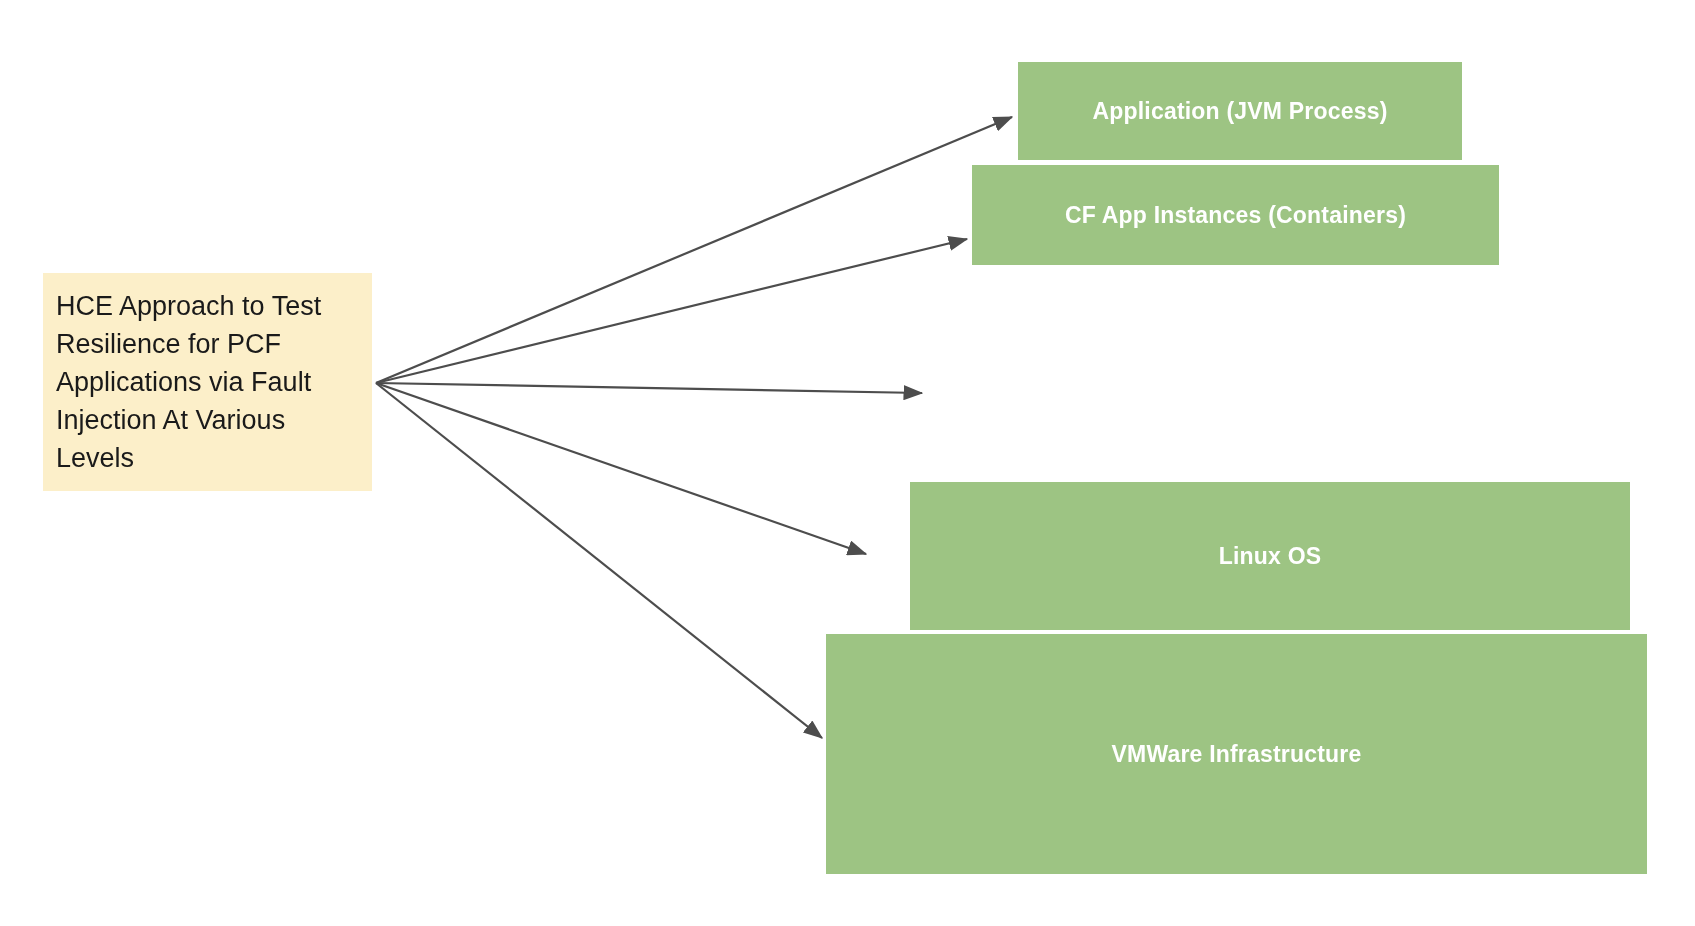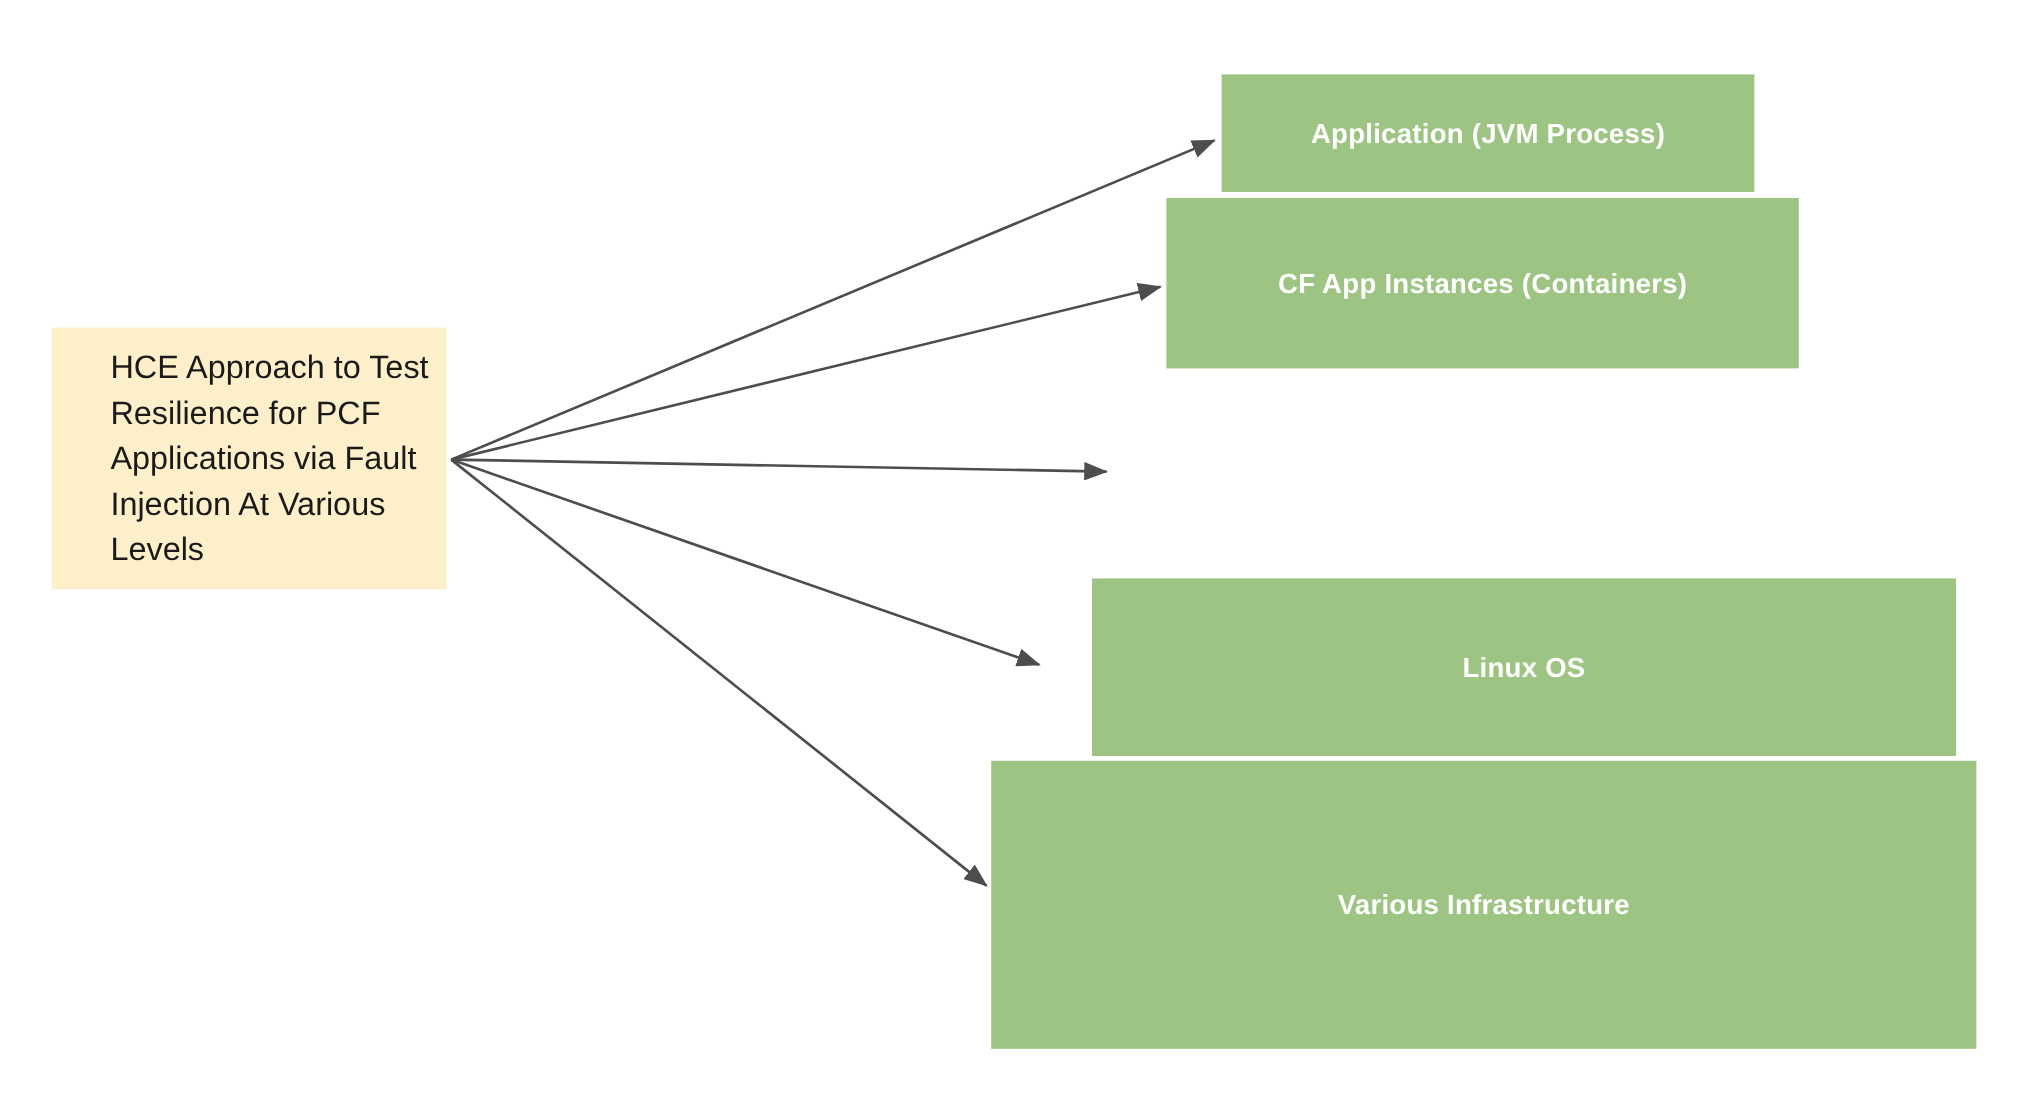--- a/index.html
+++ b/index.html
@@ -40,21 +40,20 @@
     line-height: 38px;
     font-weight: 400;
     justify-content: flex-start;
     padding-left: 13px;
     padding-right: 8px;
   }
   .source-node .label-text {
     display: block;
     text-align: left;
     width: 100%;
-    margin-left: 36px;
   }
   .layer-node {
     background: #9dc483;
     color: #ffffff;
     font-size: 23px;
     font-weight: bold;
     letter-spacing: 0.2px;
   }
 </style>
 </head>
@@ -78,26 +77,26 @@
   </svg>
 
   <div class="node source-node" style="left: 43px; top: 273px; width: 329px; height: 218px; background: rgb(252, 239, 201); color: rgb(26, 26, 26);">
     <span class="label-text">HCE Approach to Test Resilience for PCF Applications via Fault Injection At Various Levels</span>
   </div>
 
   <div class="node layer-node" style="left: 1018px; top: 62px; width: 444px; height: 98px; background: rgb(157, 196, 131); color: rgb(255, 255, 255); justify-content: center;">
     <span>Application (JVM Process)</span>
   </div>
 
-  <div class="node layer-node" style="left: 972px; top: 165px; width: 527px; height: 142px; background: rgb(157, 196, 131); color: rgb(255, 255, 255);">
+  <div class="node layer-node" style="left: 972px; top: 165px; width: 527px; height: 100px; background: rgb(157, 196, 131); color: rgb(255, 255, 255);">
     <span>CF App Instances (Containers)</span>
   </div>
 
 
   <div class="node layer-node" style="left: 910px; top: 482px; width: 720px; height: 148px; background: rgb(157, 196, 131); color: rgb(255, 255, 255);">
     <span>Linux OS</span>
   </div>
 
   <div class="node layer-node" style="left: 826px; top: 634px; width: 821px; height: 240px; background: rgb(157, 196, 131); color: rgb(255, 255, 255);">
-    <span>Various Infrastructure</span>
+    <span>VMWare Infrastructure</span>
   </div>
 
 </div>
 
 </body></html>

